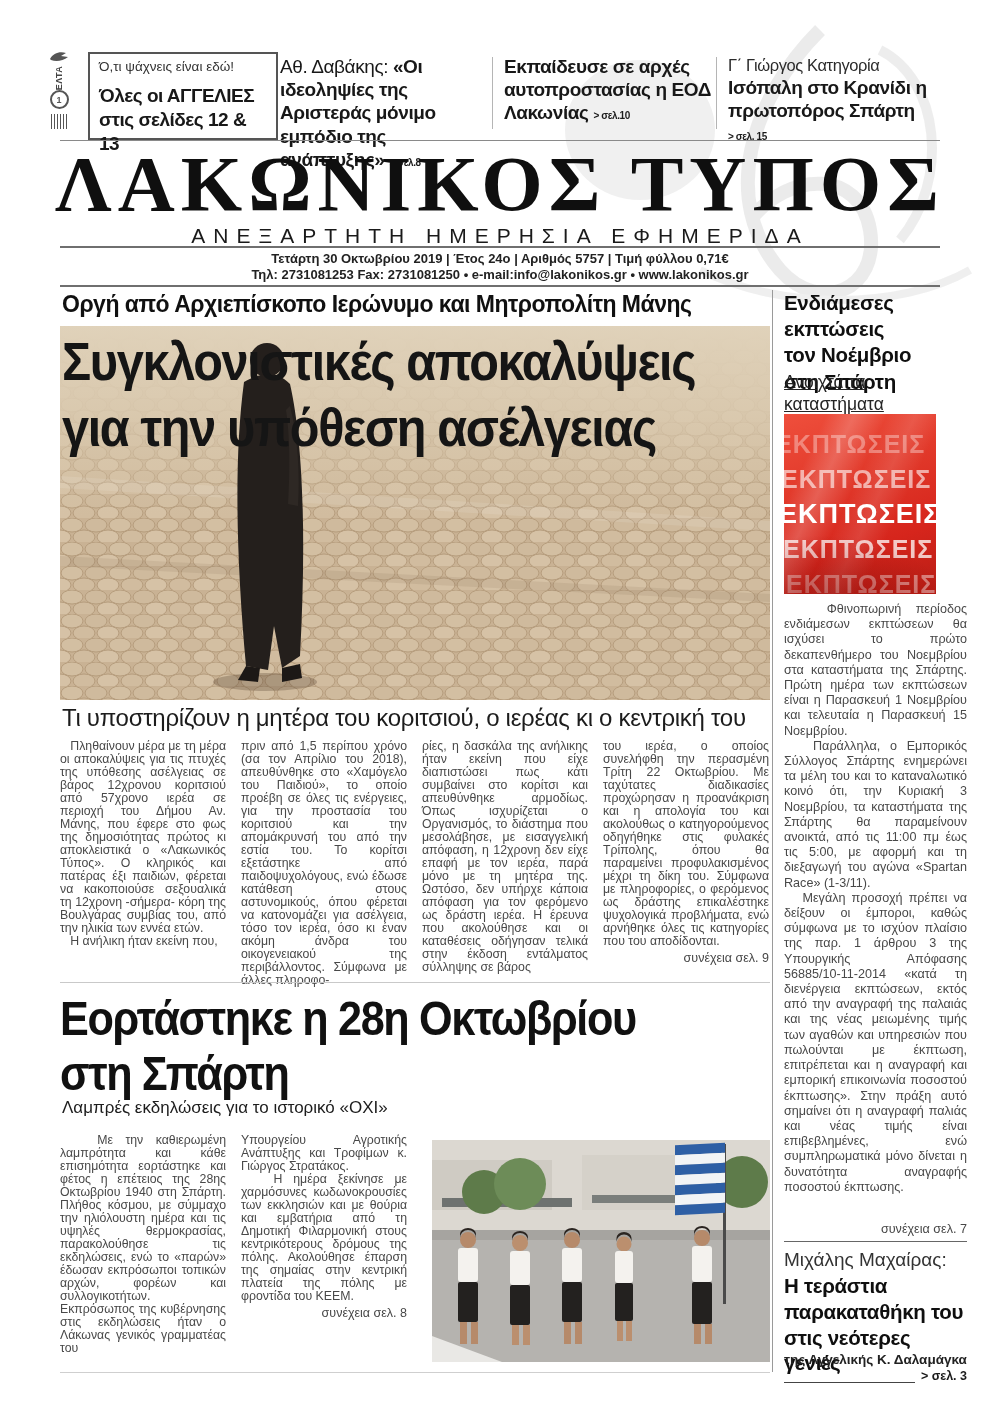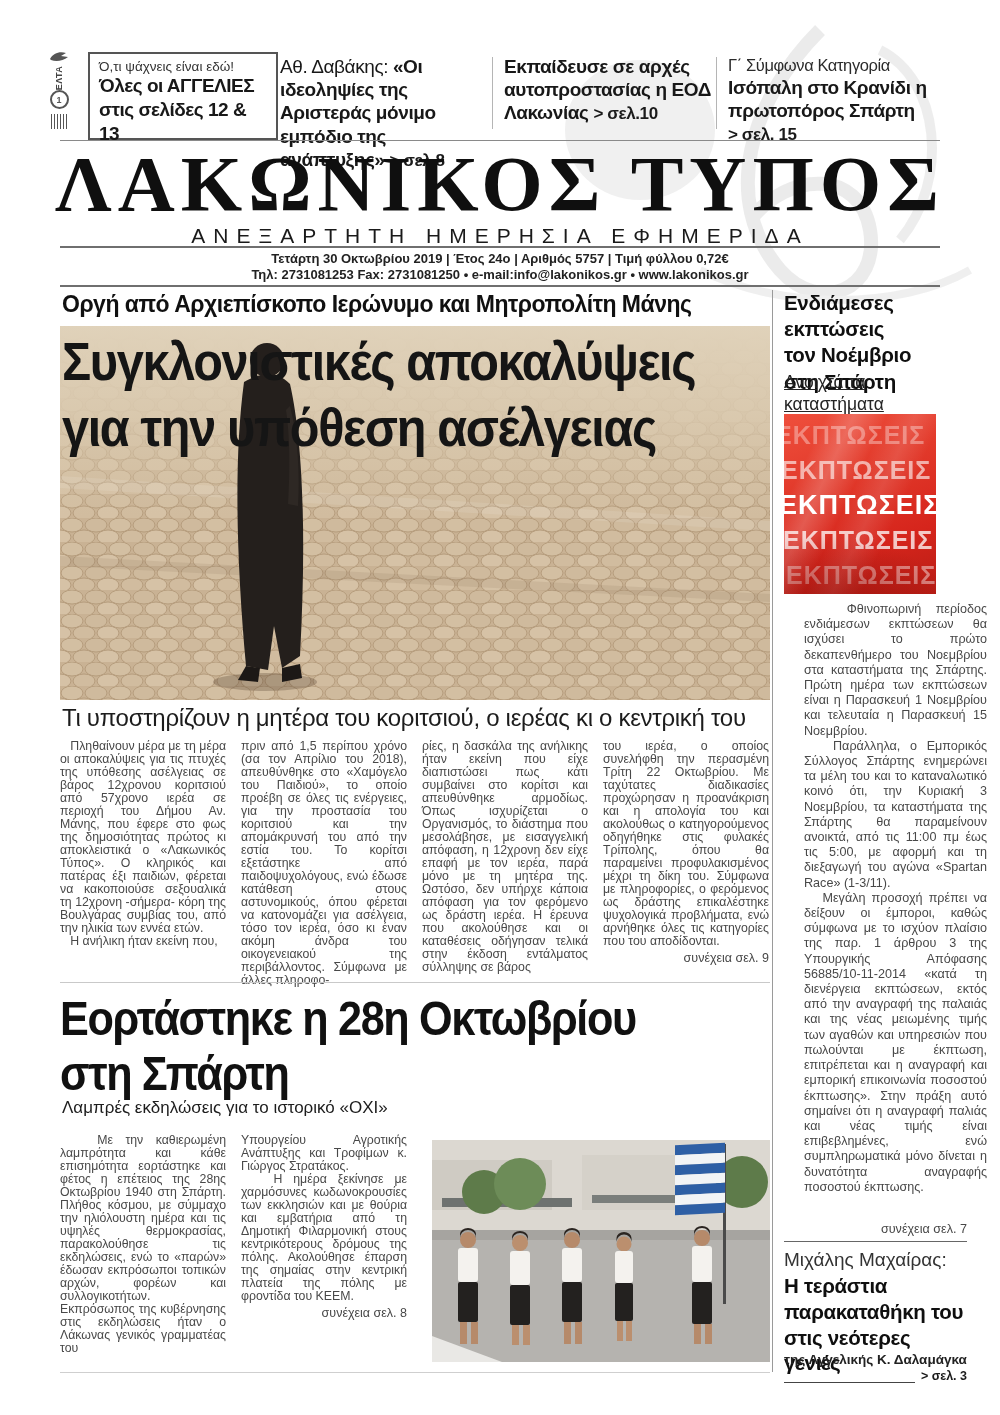--- a/index.html
+++ b/index.html
@@ -10,27 +10,27 @@
   
   #watermark{position:absolute;left:520px;top:20px;width:470px;height:300px;opacity:.55;}
 
   
   .stamp{left:40px;top:48px;width:38px;height:98px;display:flex;flex-direction:column;align-items:center;gap:5px;}
   .stamp .elta{font-size:9px;font-weight:bold;color:#444;transform:rotate(-90deg);letter-spacing:.5px;margin:4px 0 2px;}
   .stamp .circ1{width:15px;height:15px;border:2px solid #555;border-radius:50%;font-size:9px;font-weight:bold;
                 color:#555;display:flex;align-items:center;justify-content:center;}
   .stamp .barcode{width:17px;height:15px;background:repeating-linear-gradient(90deg,#555 0 1px,transparent 1px 3px);}
   .adbox{left:88px;top:52px;width:168px;height:74px;border:2px solid #555;padding:5px 9px;background:#fff;}
-  .adbox .ad1{font-size:13.5px;color:#333;margin-bottom:0;}
+  .adbox .ad1{font-size:13.5px;color:#333;margin-bottom:10px;}
   .adbox .ad2{font-size:19px;font-weight:bold;letter-spacing:-.5px;color:#181818;line-height:1.25;}
   .teaser{top:55px;font-size:19px;line-height:1.22;color:#181818;letter-spacing:-.4px;}
   .teaser .t-prefix{font-weight:normal;}
   .teaser .t-title{font-weight:bold;}
   .teaser .t-kicker{display:block;font-weight:normal;font-size:16.5px;color:#2b2b2b;margin-bottom:1px;}
-  .teaser .t-page{font-weight:bold;font-size:17px;white-space:nowrap;color:#1b1b1b;text-align:center;}
+  .teaser .t-page{font-weight:bold;font-size:10px;white-space:nowrap;color:#1b1b1b;text-align:center;}
   #teaser1{left:280px;width:210px;}
   #teaser2{left:504px;width:208px;}
   #teaser3{left:728px;width:224px;}
   .vdiv{top:57px;height:72px;width:1px;background:#b5b5b5;}
   #vdiv1{left:492px;} #vdiv2{left:716px;}
 
   .hrule{left:60px;width:880px;background:#8a8a8a;}
   #rule-top{top:140px;height:1px;}
   #rule-date-a{top:246px;height:2px;background:#6f6f6f;}
   #rule-date-b{top:285px;height:2px;background:#6f6f6f;}
@@ -69,29 +69,29 @@
   .vrule{left:772px;top:290px;width:1px;height:1082px;background:#9a9a9a;}
   .sb-title{left:784px;top:290px;width:182px;font-size:20.5px;font-weight:bold;line-height:1.28;
             letter-spacing:-.3px;color:#0f0f0f;white-space:pre-line;}
   .sb-sub{left:784px;top:372px;width:182px;font-size:17.5px;line-height:1.25;color:#242424;white-space:pre-line;text-decoration:underline;}
   .promo{left:784px;top:414px;width:152px;height:180px;overflow:hidden;
          background:linear-gradient(160deg,#ef4f3c 0%,#e23a2b 35%,#d6251c 70%,#b81d15 100%);}
   .promo::before{content:"";position:absolute;inset:0;
          background:linear-gradient(115deg,transparent 18%,rgba(255,255,255,.20) 30%,transparent 44%,rgba(255,255,255,.12) 56%,transparent 68%);}
   .promo::after{content:"";position:absolute;left:-20px;bottom:-30px;width:200px;height:90px;
          background:radial-gradient(ellipse at 30% 100%,rgba(120,8,4,.55),transparent 70%);}
-  .promo-rows{position:relative;padding-top:4px;}
+  .promo-rows{position:relative;padding-top:13px;}
   .promo-rows span{display:block;font-size:25px;font-weight:bold;color:#fff;letter-spacing:1px;
                    line-height:35px;white-space:nowrap;}
   .promo-rows span:nth-child(1){opacity:.35;margin-left:-9px;}
   .promo-rows span:nth-child(2){opacity:.60;margin-left:-3px;}
   .promo-rows span:nth-child(3){opacity:1;margin-left:-5px;font-size:27px;}
   .promo-rows span:nth-child(4){opacity:.75;margin-left:-1px;}
   .promo-rows span:nth-child(5){opacity:.45;margin-left:2px;}
-  .sb-body{left:784px;top:602px;width:183px;margin-left:20px;}
+  .sb-body{left:784px;top:602px;width:183px;}
   .sb-body p{margin:0;font-size:12.6px;line-height:15.2px;color:#484848;text-align:justify;}
   .sb-cont{left:784px;top:1222px;width:183px;font-size:12.6px;color:#484848;text-align:right;}
   .sb-div{left:784px;top:1241px;width:183px;height:1px;background:#666;}
   .sb2-kicker{left:784px;top:1249px;width:183px;font-size:19px;color:#333;}
   .sb2-title{left:784px;top:1273px;width:183px;font-size:20.5px;font-weight:bold;line-height:1.26;
              color:#0f0f0f;white-space:pre-line;letter-spacing:-.3px;}
   .sb2-byline{left:784px;top:1352px;width:183px;font-size:13.5px;font-weight:bold;color:#222;}
   .sb2-pageline{left:784px;top:1369px;width:183px;display:flex;align-items:flex-end;gap:6px;}
   .sb2-pageline .pline{flex:1;border-bottom:1px solid #444;height:10px;}
   .sb2-pageline .pref{font-size:12.5px;font-weight:bold;color:#1b1b1b;white-space:nowrap;}
@@ -125,30 +125,30 @@
 
   <div class="abs teaser" id="teaser1">
     <span class="t-prefix">Αθ. Δαβάκης: </span><span class="t-title">«Οι ιδεοληψίες της Αριστεράς μόνιμο εμπόδιο της ανάπτυξης» </span><span class="t-page">&gt; σελ.8</span>
   </div>
   <div class="abs vdiv" id="vdiv1"></div>
   <div class="abs teaser" id="teaser2">
     <span class="t-title">Εκπαίδευσε σε αρχές αυτοπροστασίας η ΕΟΔ Λακωνίας </span><span class="t-page">&gt; σελ.10</span>
   </div>
   <div class="abs vdiv" id="vdiv2"></div>
   <div class="abs teaser" id="teaser3">
-    <span class="t-kicker">Γ΄ Σύμφωνα Κατηγορία</span>
+    <span class="t-kicker">Γ΄ Γιώργος Κατηγορία</span>
     <span class="t-title">Ισόπαλη στο Κρανίδι η πρωτοπόρος Σπάρτη </span><span class="t-page">&gt; σελ. 15</span>
   </div>
 
   <div class="abs hrule" id="rule-top"></div>
 
   <div class="abs m-title">ΛΑΚΩΝΙΚΟΣ ΤΥΠΟΣ</div>
   <div class="abs m-sub">ΑΝΕΞΑΡΤΗΤΗ ΗΜΕΡΗΣΙΑ ΕΦΗΜΕΡΙΔΑ</div>
   <div class="abs hrule" id="rule-date-a"></div>
-  <div class="abs m-date">Τετάρτη 30 Οκτωβρίου 2019 | Έτος 24ο | Αριθμός 5757 | Τιμή φύλλου 0,72€</div>
+  <div class="abs m-date">Τετάρτη 30 Οκτωβρίου 2019 | Έτος 24ο | Αριθμός 5757 | Τιμή φύλλου 0,71€</div>
   <div class="abs m-contact">Τηλ: 2731081253 Fax: 2731081250 • e-mail:info@lakonikos.gr • www.lakonikos.gr</div>
   <div class="abs hrule" id="rule-date-b"></div>
 
   <div class="abs kicker1">Οργή από Αρχιεπίσκοπο Ιερώνυμο και Μητροπολίτη Μάνης</div>
 
   <div class="abs photo1">
     <svg width="710" height="374" viewBox="0 0 710 374">
       <defs>
         <pattern id="cobb" width="48" height="24" patternUnits="userSpaceOnUse">
           <rect width="48" height="24" fill="#c9b294"></rect>

